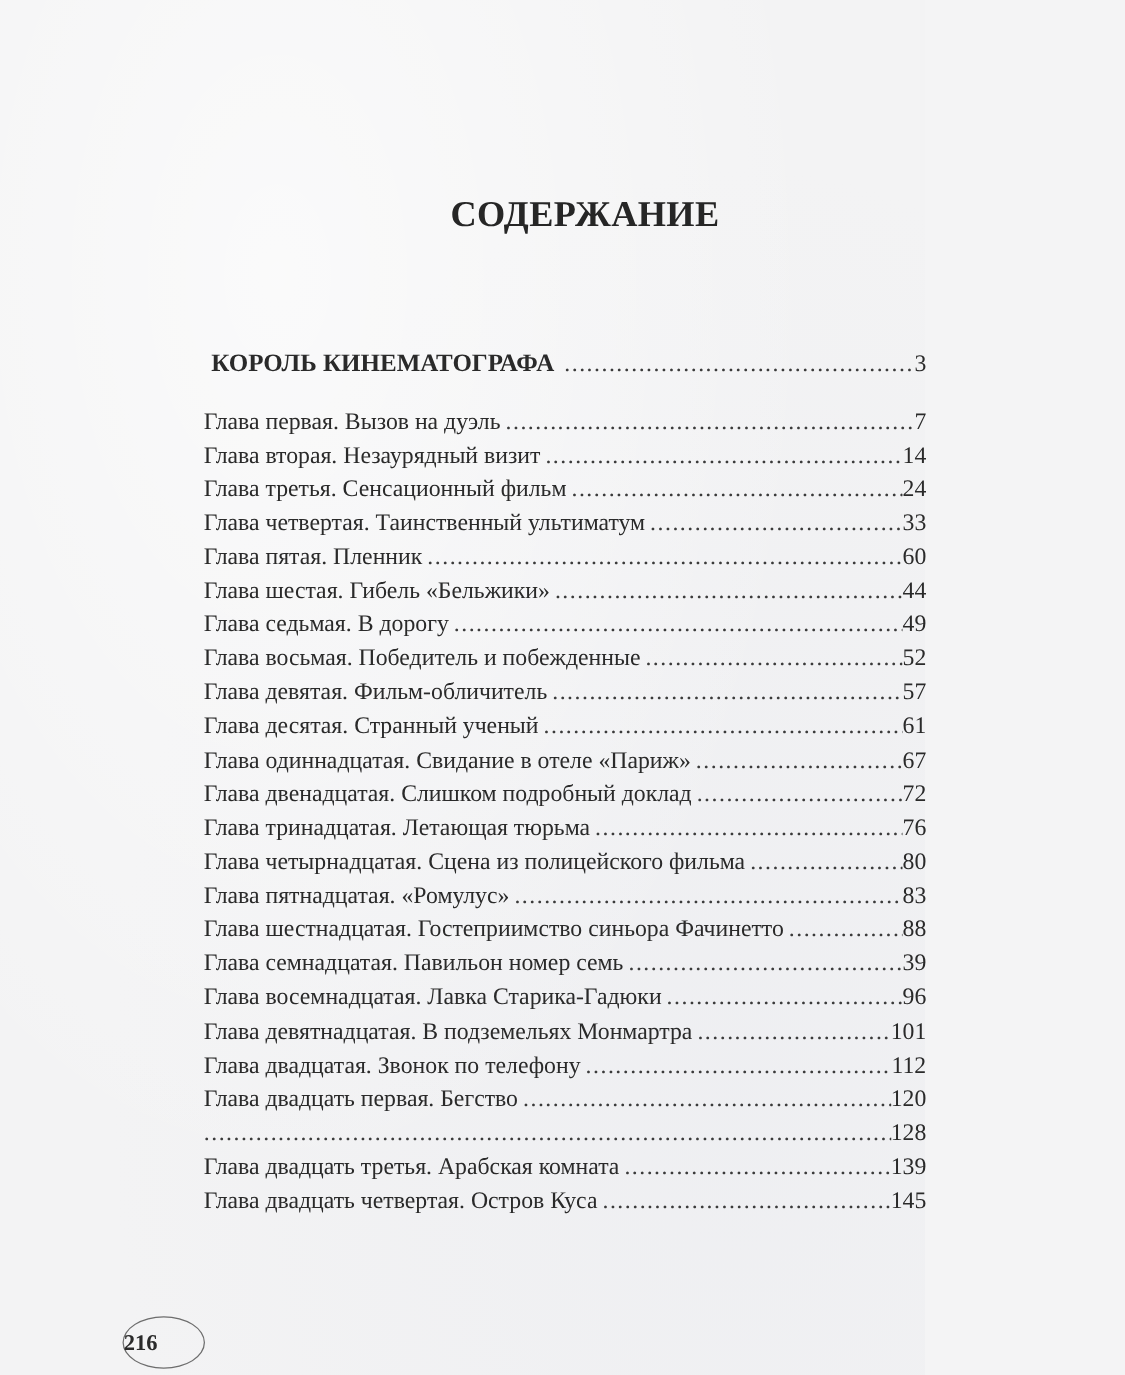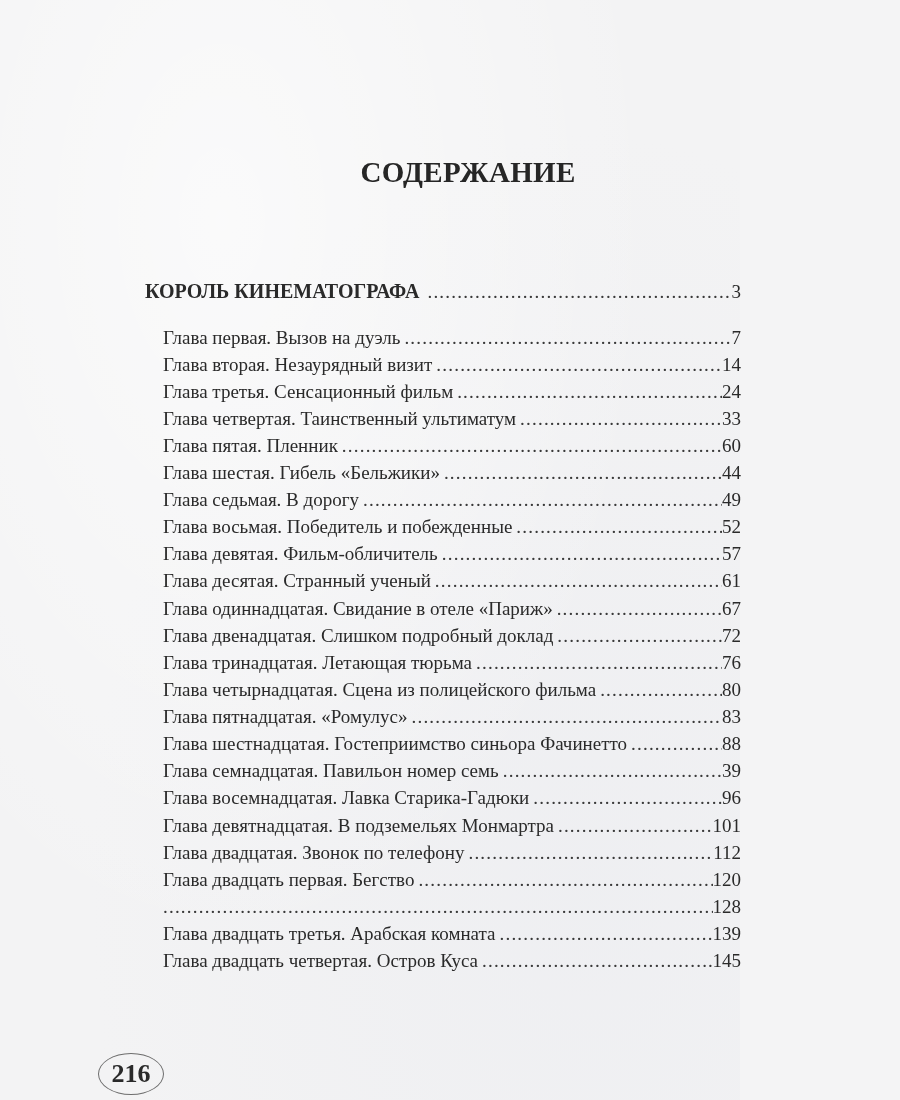--- a/index.html
+++ b/index.html
@@ -71,39 +71,38 @@
     top: 280px;
     font-size: 20px;
     font-weight: bold;
     height: 26px;
   }
   .section-row .leader,
   .section-row .page-num {
     font-weight: normal;
     font-size: 19px;
   }
-  .section-row .label { padding-right: 8px; }
+  .section-row .label { padding-right: 8px; margin-left: 24px; }
   .chapter-row {
     left: 163px;
     width: 578px;
     font-size: 19px;
     height: 26px;
   }
   .folio {
     position: absolute;
     left: 98px;
     top: 1053px;
     width: 66px;
     height: 42px;
     border: 1.5px solid #6d6d6d;
     border-radius: 50%;
     box-sizing: border-box;
-    text-align: center;
     font-weight: bold;
-    font-size: 26px;
+    font-size: 18px;
     line-height: 40px;
     color: #2a2a2a;
   }
 </style>
 </head>
 <body>
 
 <div class="page">
 
   <div class="toc-title">СОДЕРЖАНИЕ</div>

